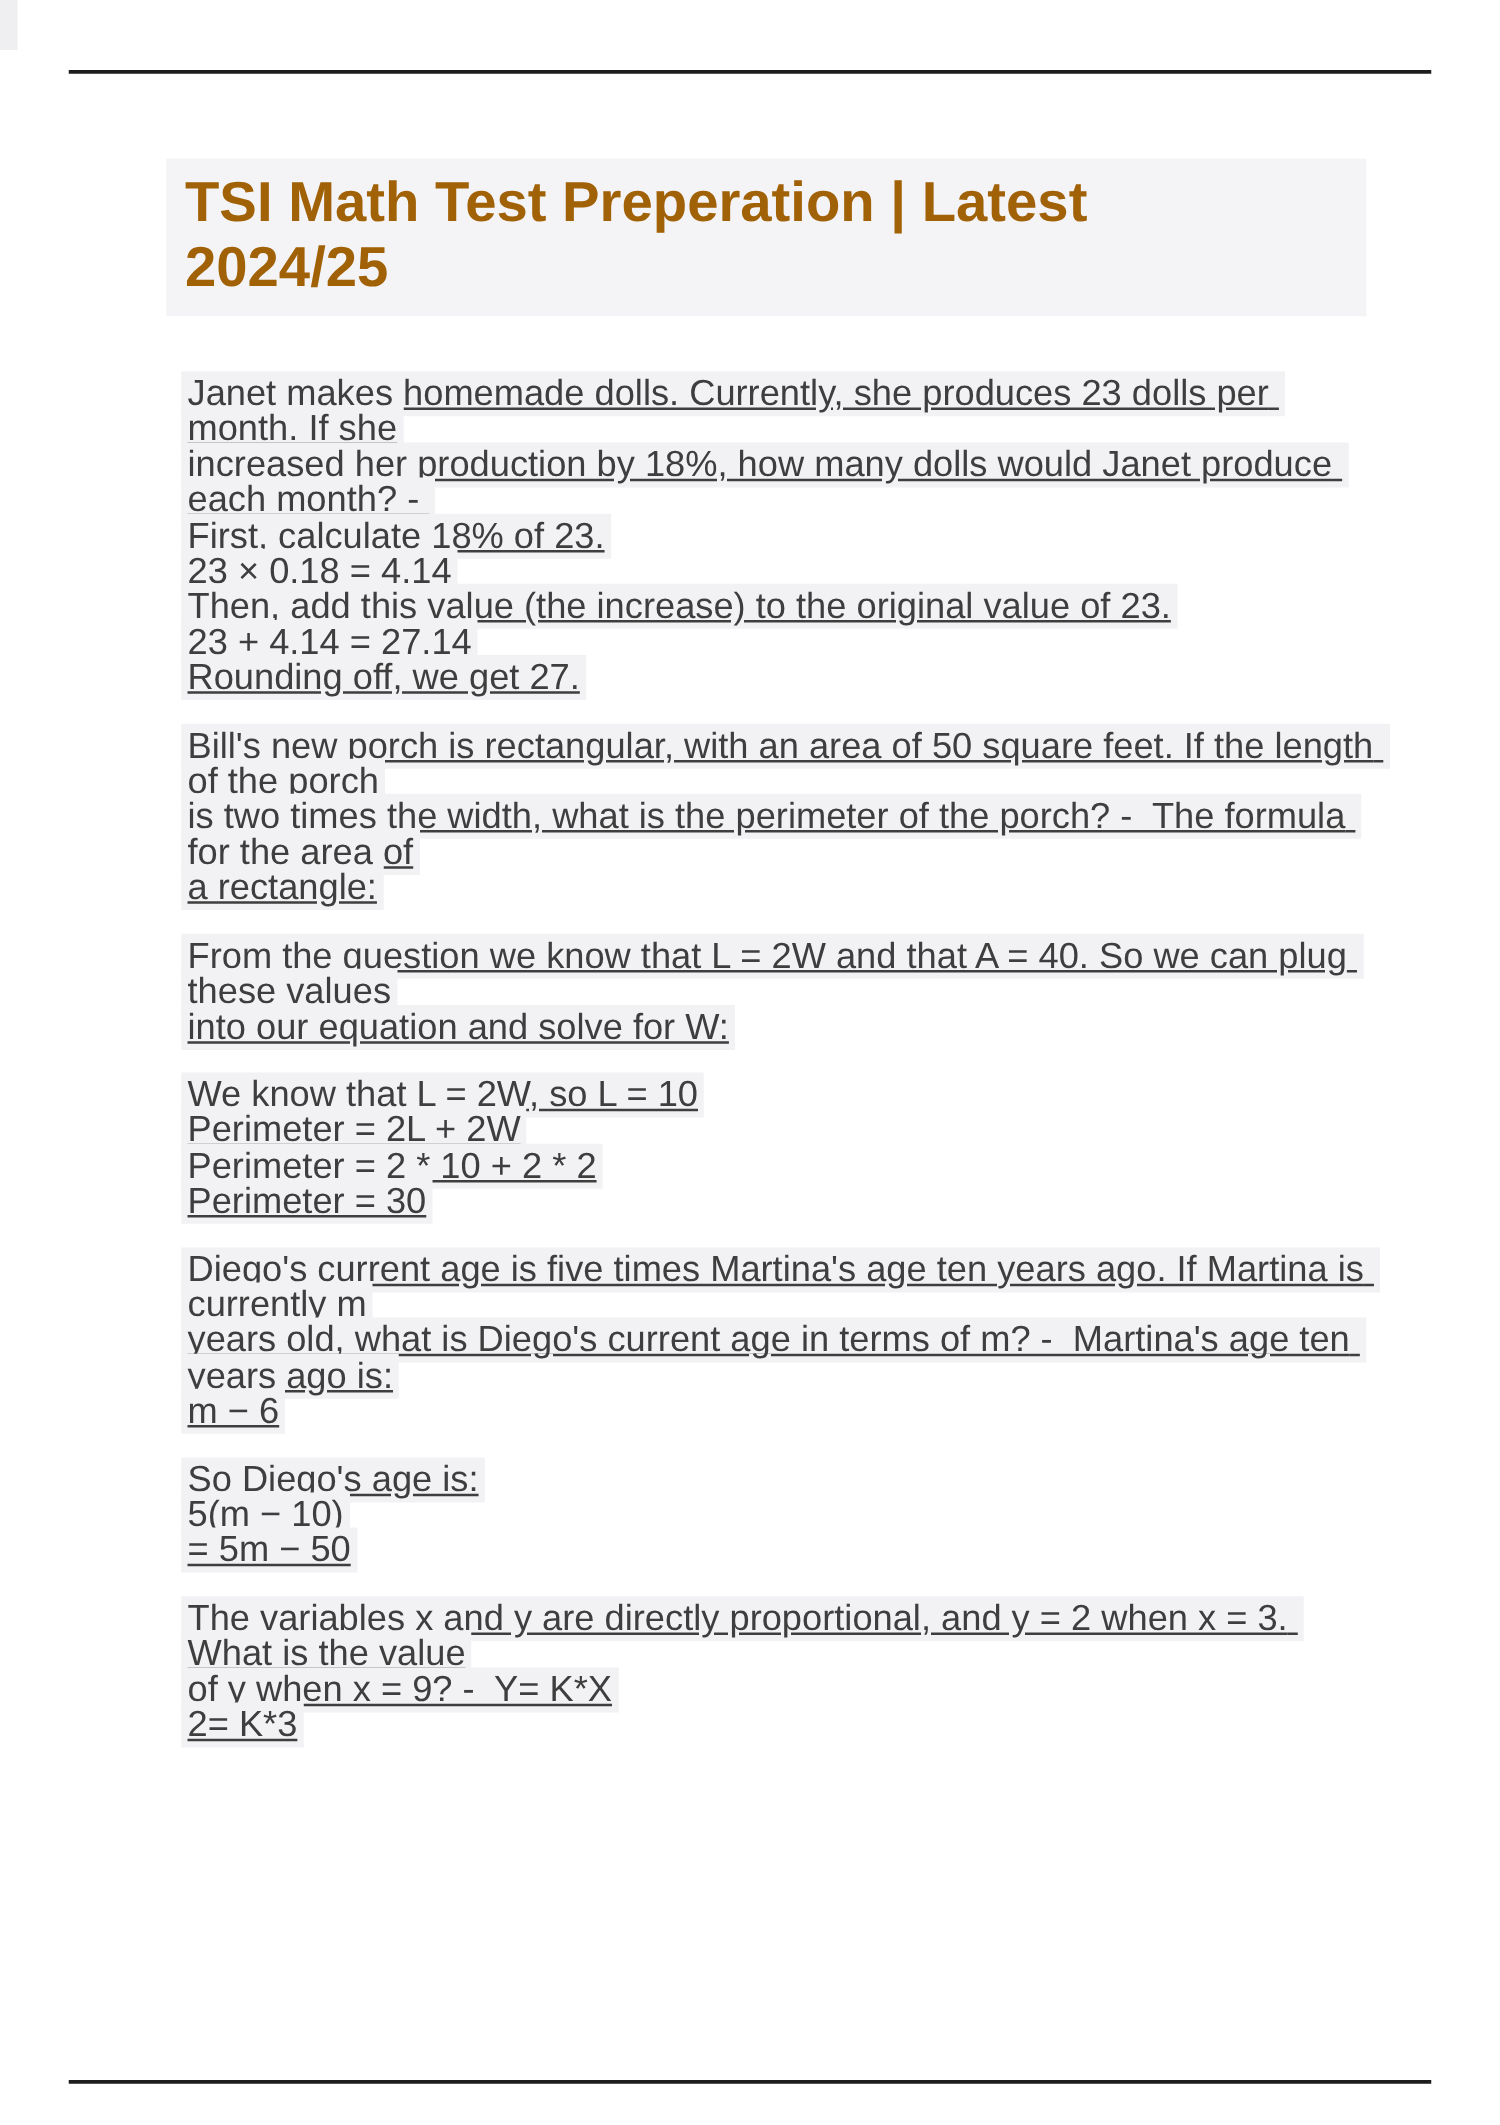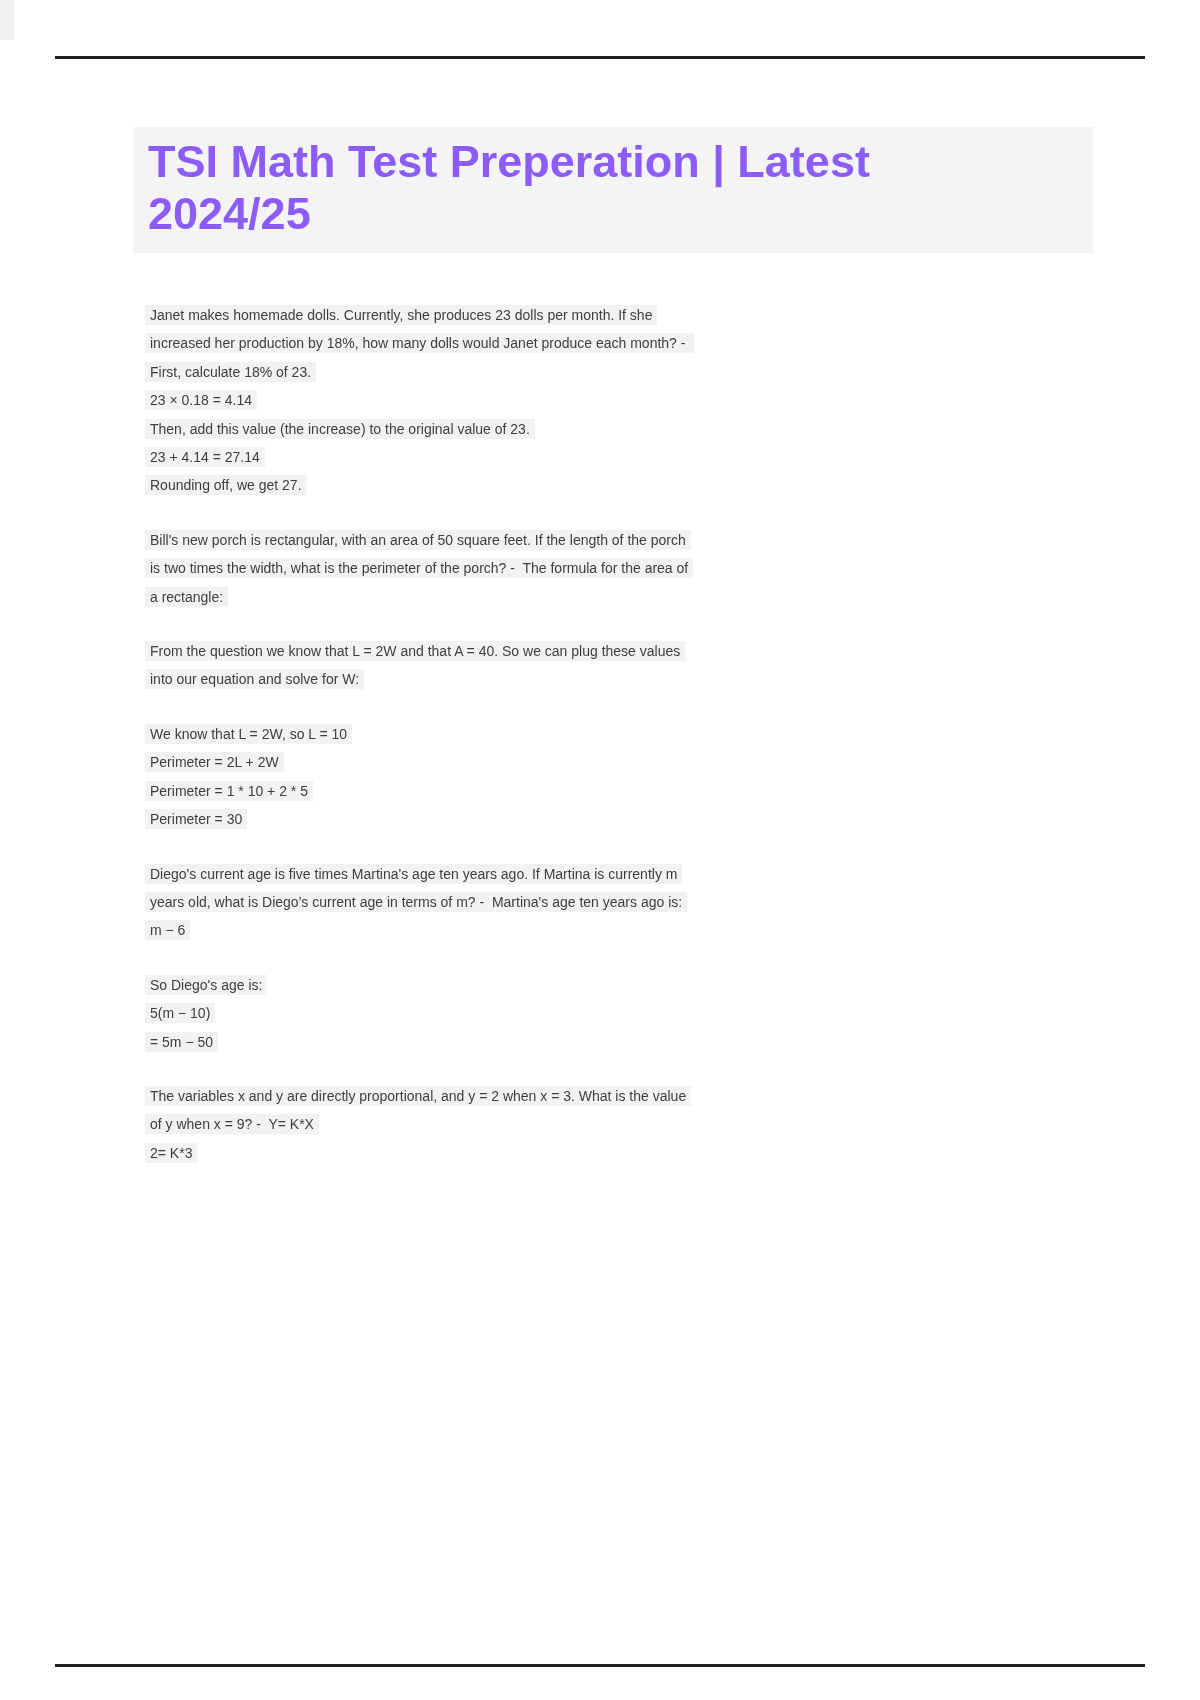--- a/index.html
+++ b/index.html
@@ -33,36 +33,37 @@
     width: 960px;
     box-sizing: border-box;
     padding: 9px 10px 13px 15px;
     background: #f4f4f7;
   }
   .doc-title {
     margin: 0;
     font-size: 45px;
     line-height: 52px;
     font-weight: bold;
-    color: #8b5cf6;
+    color: #a16207;
     white-space: pre-wrap;
     letter-spacing: 0px;
   }
   .content {
     position: absolute;
     left: 150px;
     top: 301px;
     width: 950px;
   }
   .para {
     margin: 0 0 26px 0;
-    font-size: 14px;
+    font-size: 29px;
     line-height: 28.4px;
     color: #3e3e3e;
     white-space: pre-wrap;
+    text-decoration: underline;
   }
   .hl {
     background: #f2f2f5;
     padding: 2px 5px;
     margin: 0 -5px;
     -webkit-box-decoration-break: clone;
     box-decoration-break: clone;
   }
 </style>
 </head>
@@ -87,21 +88,21 @@
 Then, add this value (the increase) to the original value of 23.
 23 + 4.14 = 27.14
 Rounding off, we get 27.</span></p>
     <p class="para"><span class="hl">Bill's new porch is rectangular, with an area of 50 square feet. If the length of the porch
 is two times the width, what is the perimeter of the porch? -  The formula for the area of
 a rectangle:</span></p>
     <p class="para"><span class="hl">From the question we know that L = 2W and that A = 40. So we can plug these values
 into our equation and solve for W:</span></p>
     <p class="para"><span class="hl">We know that L = 2W, so L = 10
 Perimeter = 2L + 2W
-Perimeter = 1 * 10 + 2 * 5
+Perimeter = 2 * 10 + 2 * 2
 Perimeter = 30</span></p>
     <p class="para"><span class="hl">Diego's current age is five times Martina's age ten years ago. If Martina is currently m
 years old, what is Diego's current age in terms of m? -  Martina's age ten years ago is:
 m − 6</span></p>
     <p class="para"><span class="hl">So Diego's age is:
 5(m − 10)
 = 5m − 50</span></p>
     <p class="para"><span class="hl">The variables x and y are directly proportional, and y = 2 when x = 3. What is the value
 of y when x = 9? -  Y= K*X
 2= K*3</span></p>

